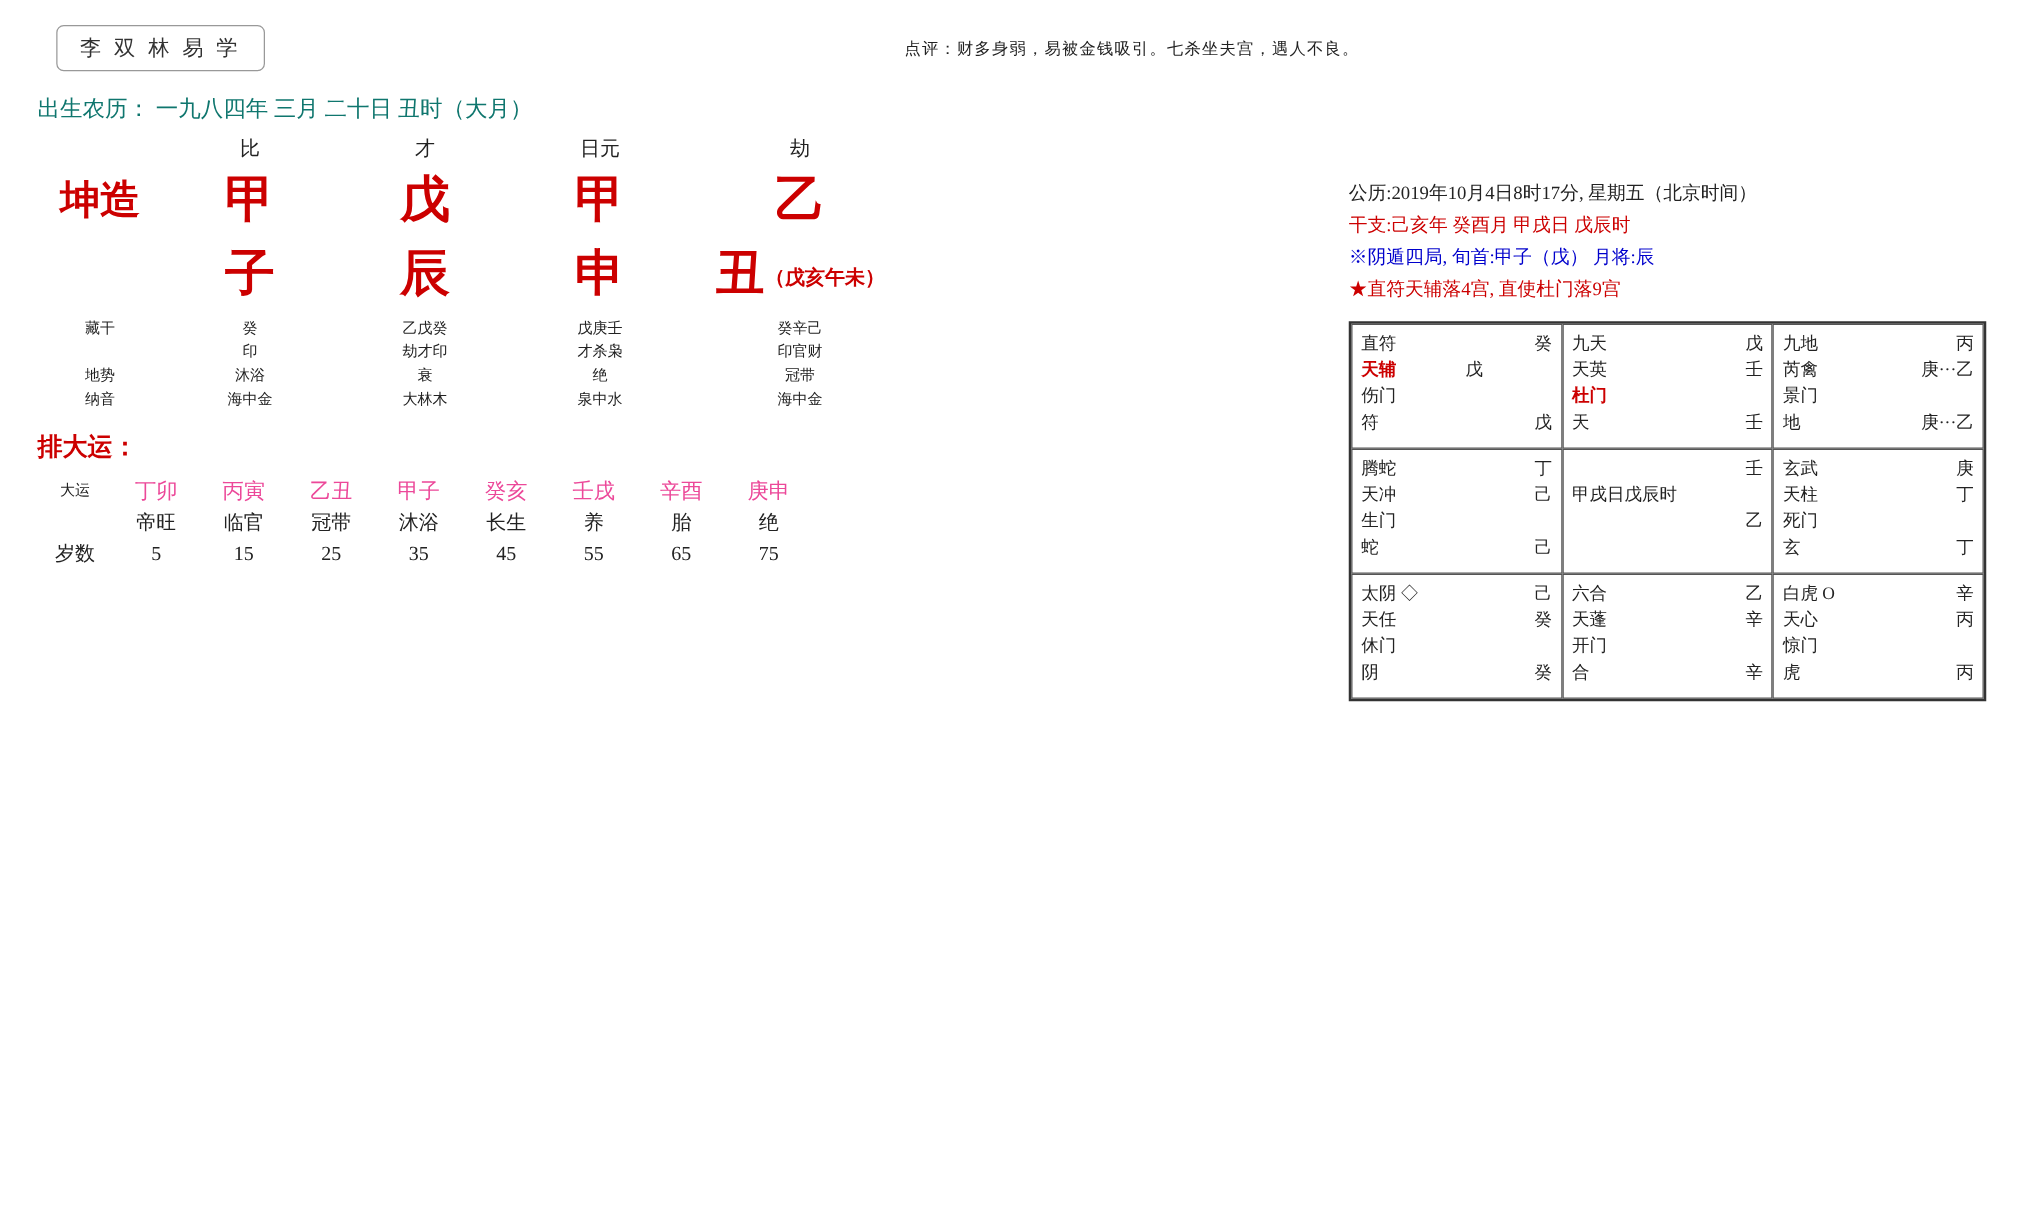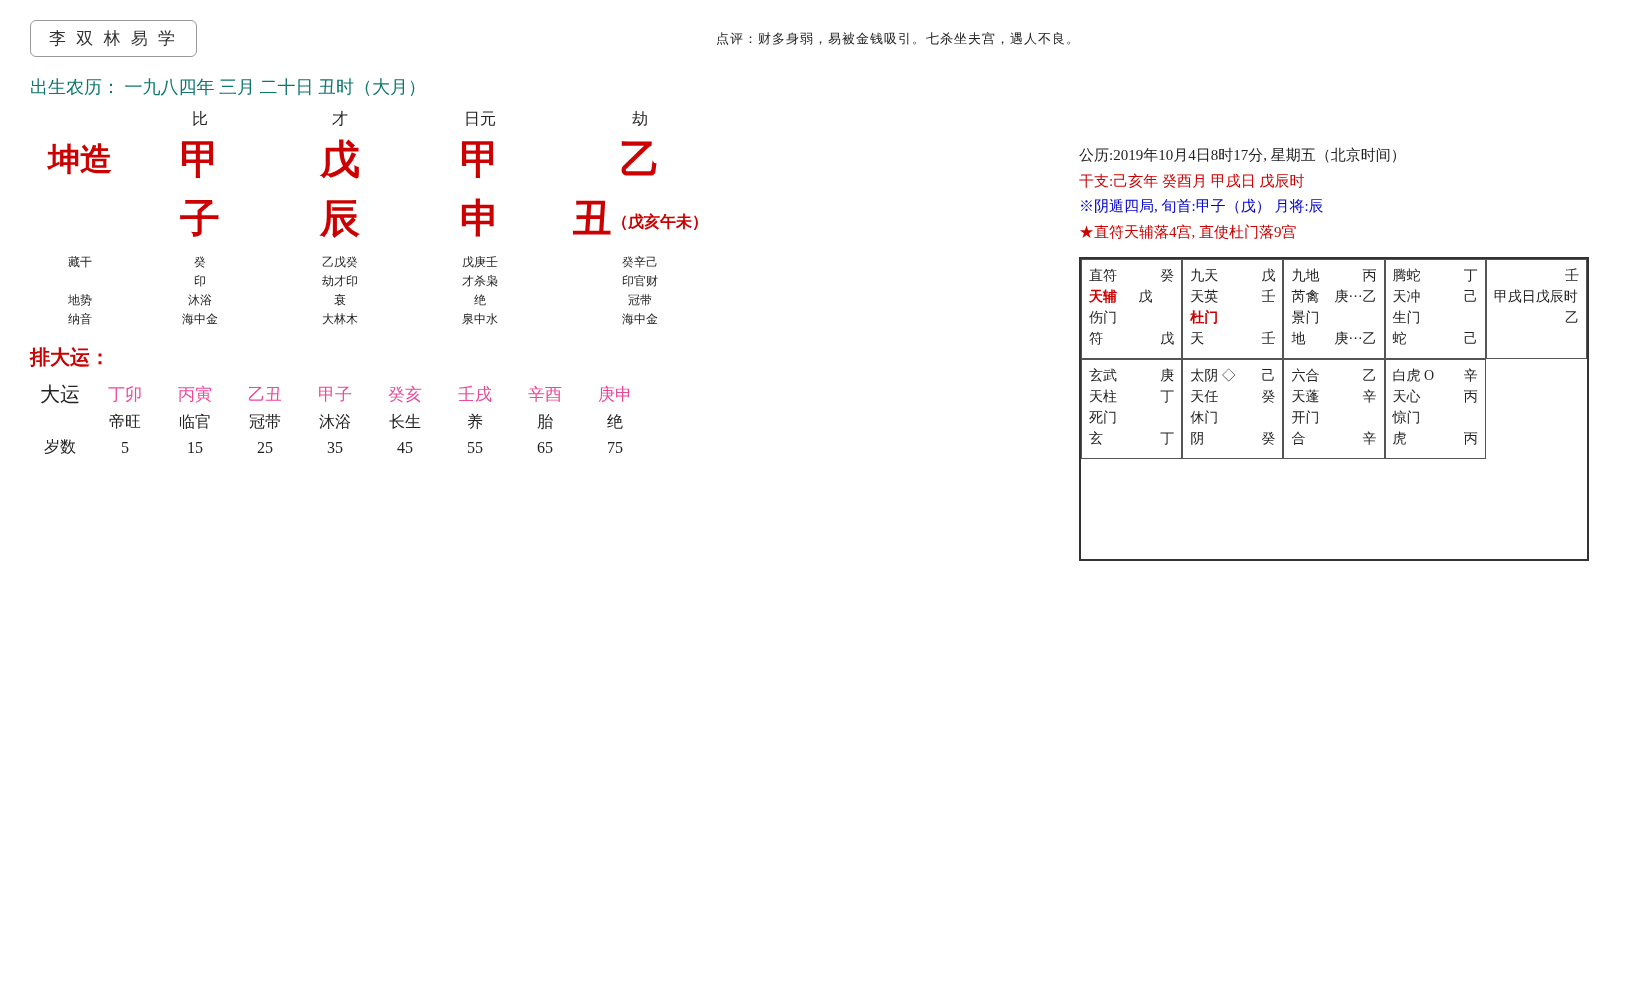--- a/index.html
+++ b/index.html
@@ -9,20 +9,21 @@
       font-size: 16px;
       color: #222;
       width: 1629px;
       min-height: 985px;
       padding: 20px 30px;
     }
     .header-row {
       display: flex;
       align-items: center;
       margin-bottom: 10px;
+      margin-left: 15px;
     }
     .logo-box {
       border: 1px solid #999;
       border-radius: 6px;
       padding: 6px 18px;
       font-size: 17px;
       color: #333;
       letter-spacing: 3px;
       white-space: nowrap;
     }
@@ -109,39 +110,39 @@
     }
     .dayun-row {
       display: grid;
       grid-template-columns: 60px repeat(8, 70px);
       font-size: 16px;
       margin-bottom: 4px;
       align-items: center;
     }
     .dayun-row .cell { text-align: center; }
     .dayun-row .red { color: #ec4899; font-size: 17px; }
-    .dayun-row .title-cell { font-size: 20px; }
+    .dayun-row .title-cell { font-size: 12px; }
 
     
     .right-info {
       font-size: 15px;
       line-height: 1.7;
       margin-bottom: 12px;
     }
     .right-info .line1 { color: #222; margin-top: 34px; }
     .right-info .line2 { color: #cc0000; }
     .right-info .line3 { color: #0000cc; }
     .right-info .line4 { color: #0000cc; }
     .right-info .star-line { color: #cc0000; }
 
     
     .qi-grid {
       border: 2px solid #333;
       display: grid;
-      grid-template-columns: 1fr 1fr 1fr 1fr 1fr;
+      grid-template-columns: 1fr 1fr 1fr;
       grid-template-rows: 1fr 1fr 1fr;
       width: 510px;
     }
     .qi-cell {
       border: 1px solid #555;
       padding: 5px 7px;
       font-size: 14px;
       line-height: 1.5;
       min-height: 100px;
       position: relative;

